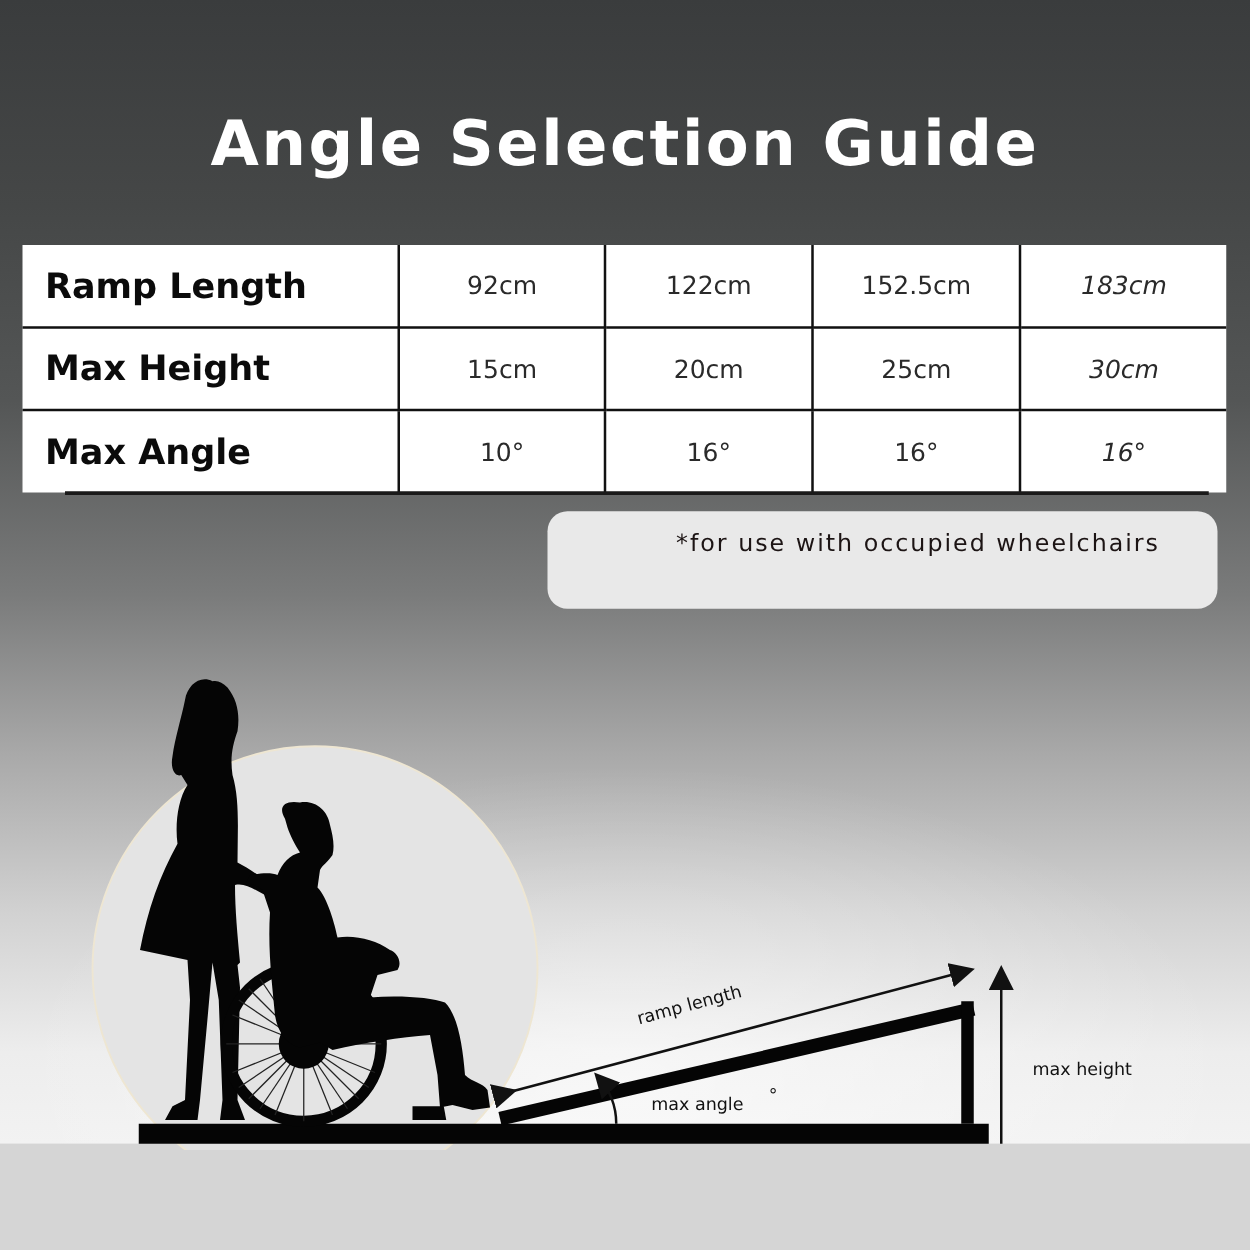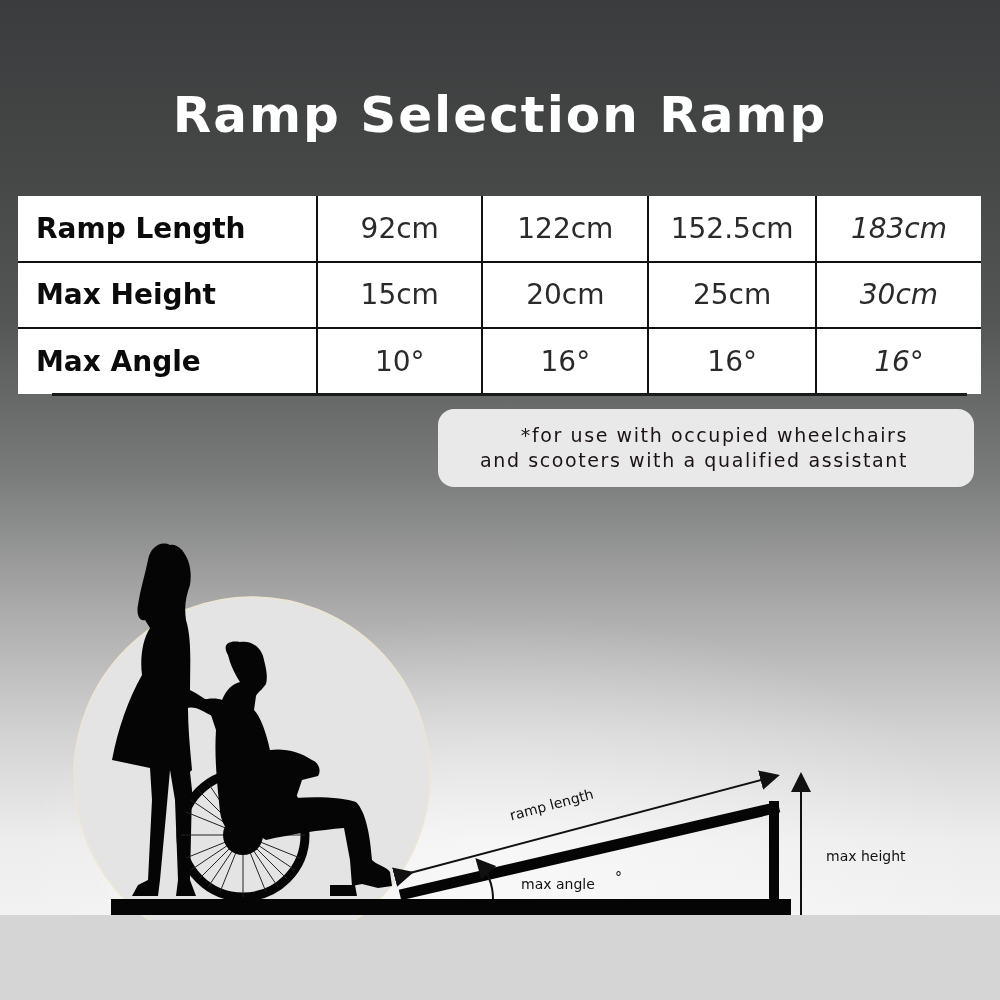--- a/index.html
+++ b/index.html
@@ -29,49 +29,49 @@
   }
   .spec-table td {
     border: 2px solid #111; height: 62px; padding: 0;
     font-family: "DejaVu Sans", sans-serif; color: #222;
   }
   .spec-table td.row-label {
     width: 290px; padding-left: 18px; font-weight: bold; font-size: 28px; color: #0b0b0b;
     text-align: left;
   }
   .spec-table td.cell {
-    width: 168px; text-align: center; font-size: 28px; color: #2a2a2a;
+    width: 168px; text-align: center; font-size: 20px; color: #2a2a2a;
   }
   .spec-table tr:first-child td { border-top: none; }
   .spec-table td:first-child { border-left: none; }
   .spec-table td:last-child { border-right: none; font-style: italic; }
   .spec-table tr:last-child td { border-bottom: none; }
   .table-shadow {
     position: absolute; left: 52px; top: 393px; width: 915px; height: 3px; background: #1a1a1a;
   }
   .note-box {
     position: absolute; left: 438px; top: 409px; width: 536px; height: 78px;
     background: #e9e9e9; border-radius: 16px;
-    text-align: right; box-sizing: border-box; padding: 14px 66px 0 0;
+    text-align: right; box-sizing: border-box; padding: 14px 46px 0 0;
     font-family: "DejaVu Sans", sans-serif; font-size: 19px; letter-spacing: 1.6px;
     color: #1c1414; line-height: 25px;
   }
   .note-line { display: block; }
   .illustration { position: absolute; left: 0; top: 520px; width: 1000px; height: 400px; }
   .diagram-label {
     position: absolute; font-family: "DejaVu Sans", sans-serif; color: #111; font-size: 14px;
   }
 </style>
 </head>
 <body>
 
 <div class="poster"></div>
 <div class="bottom-band"></div>
 
-<div class="title">Ramp Selection Ramp</div>
+<div class="title">Angle Selection Guide</div>
 
 <table class="spec-table">
   <tbody>
       <tr>
     <td class="row-label">Ramp Length</td>
     <td class="cell">92cm</td>
     <td class="cell">122cm</td>
     <td class="cell">152.5cm</td>
     <td class="cell">183cm</td>
   </tr>
@@ -88,21 +88,20 @@
     <td class="cell">16°</td>
     <td class="cell">16°</td>
     <td class="cell">16°</td>
   </tr>
 </tbody>
   </table>
 <div class="table-shadow"></div>
 
 <div class="note-box">
   <span class="note-line">*for use with occupied wheelchairs</span>
-  <span class="note-line">and scooters with a qualified assistant</span>
 </div>
 
 <svg class="illustration" viewBox="0 520 1000 400" width="1000" height="400" xmlns="http://www.w3.org/2000/svg">
   <defs>
     <marker id="arrowhead" markerWidth="10" markerHeight="10" refX="8" refY="5" orient="auto">
       <path d="M0,0 L10,5 L0,10 Z" fill="#111"></path>
     </marker>
   </defs>
 
   <g>

